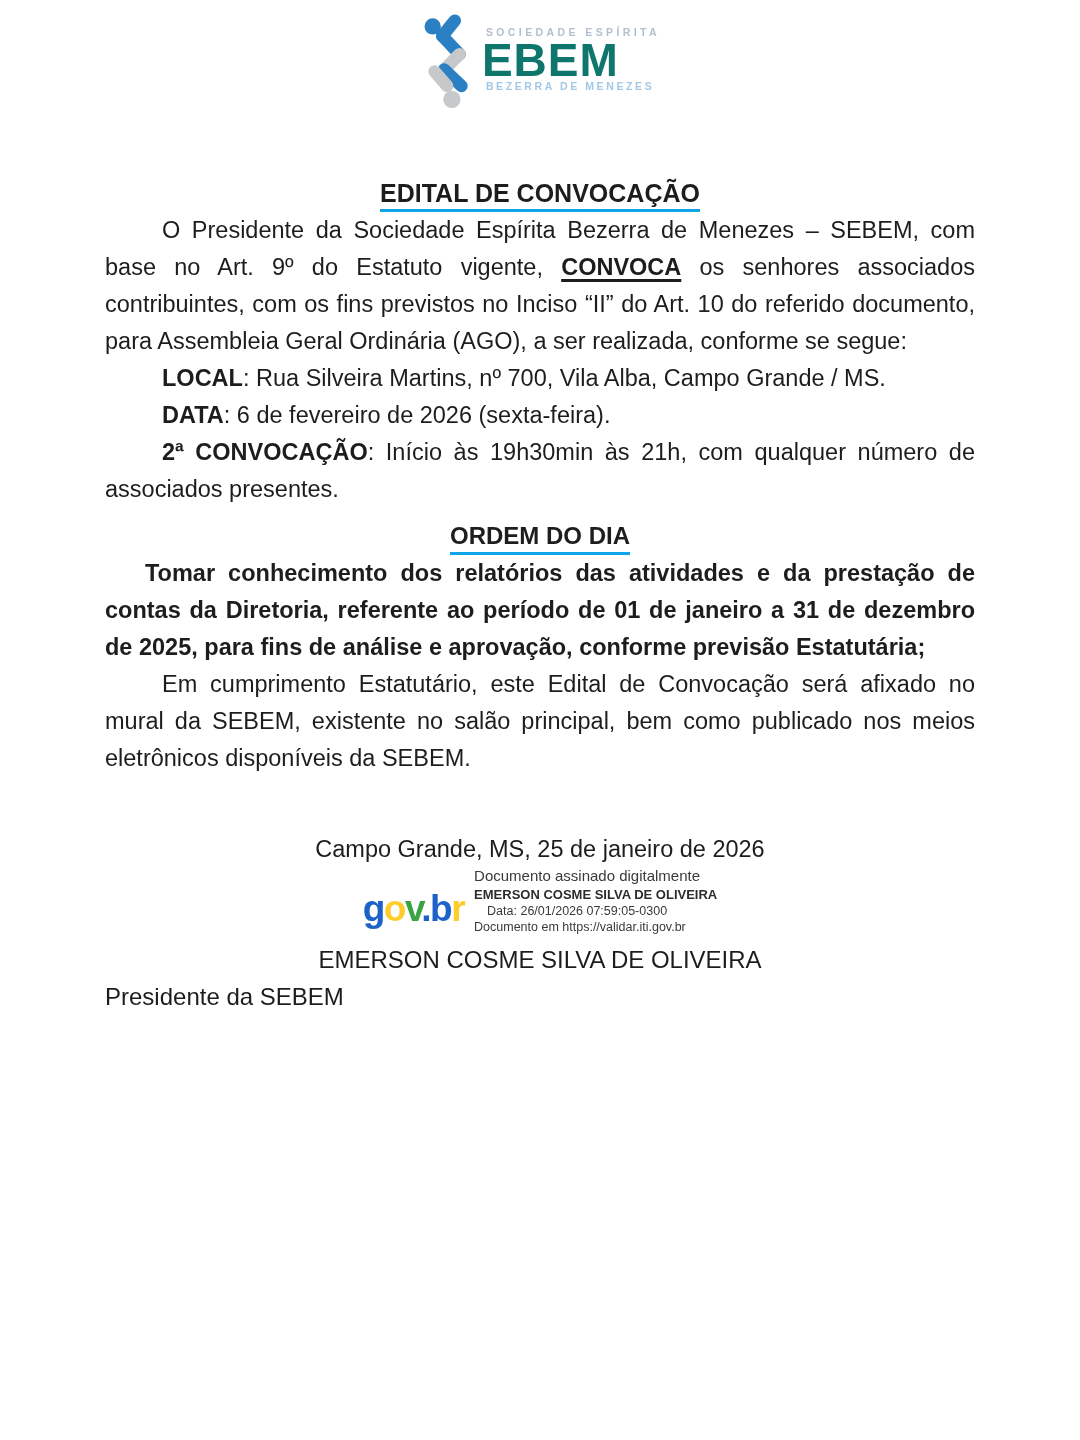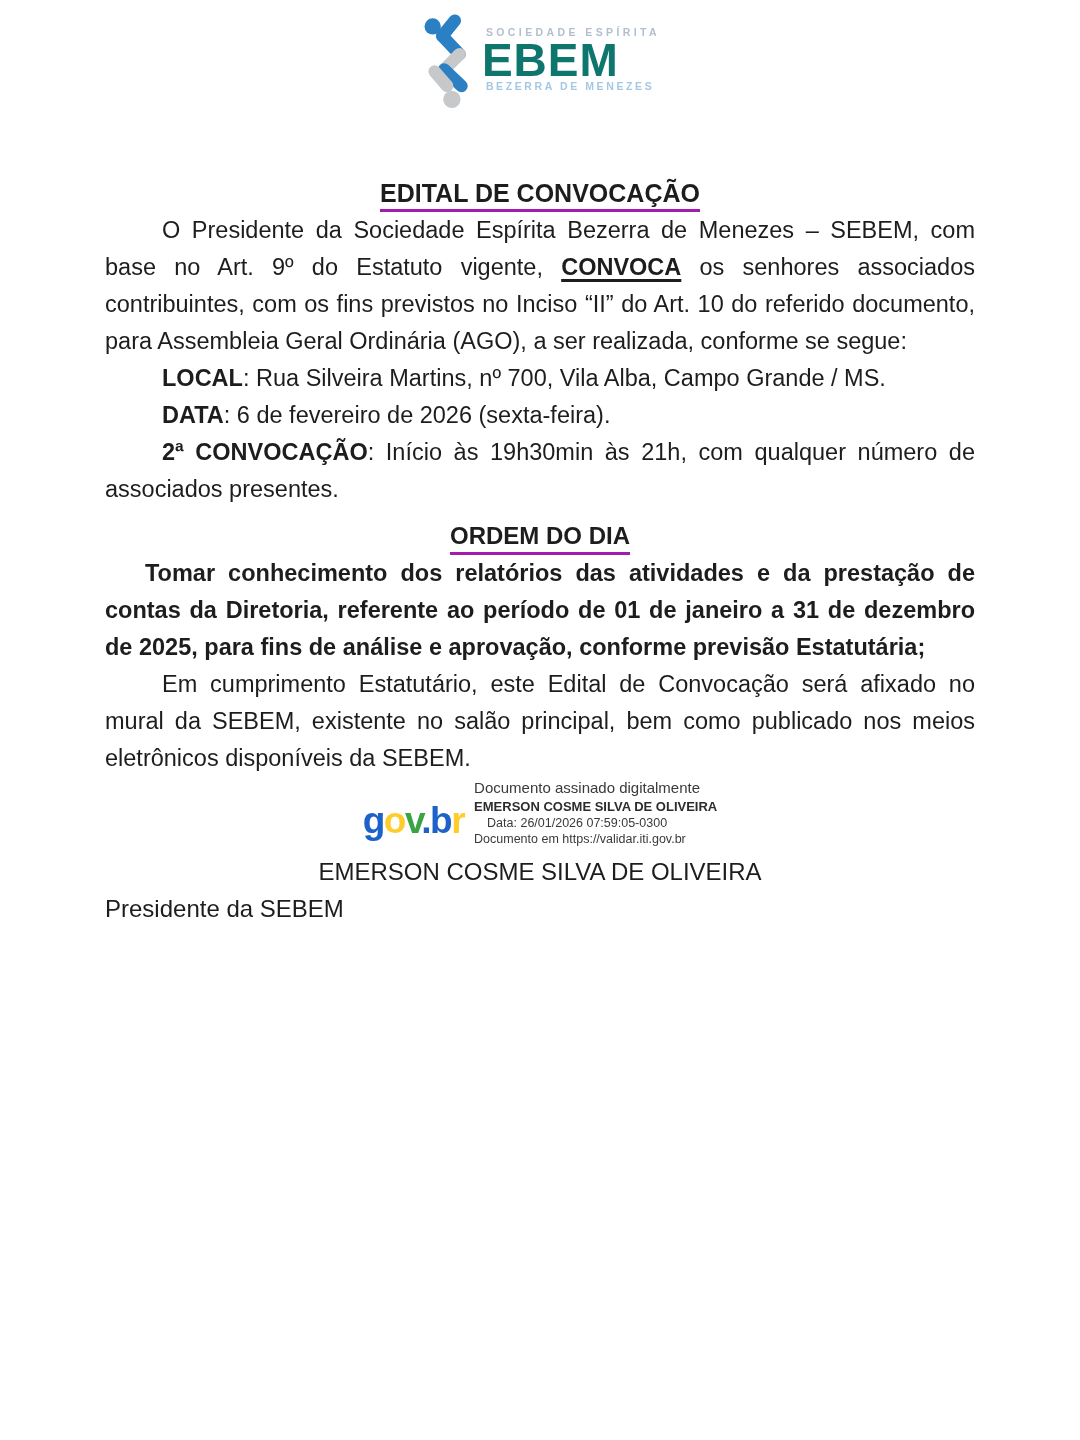--- a/index.html
+++ b/index.html
@@ -12,21 +12,21 @@
   
   .logo{display:flex;justify-content:center;align-items:flex-start;padding-top:12px;height:104px;}
   .logo-mark{width:58px;height:96px;flex:0 0 auto;margin-right:4px;}
   .logo-text{display:flex;flex-direction:column;align-items:flex-start;padding-top:14px;}
   .logo-top{font-size:10.5px;font-weight:bold;letter-spacing:3.4px;color:#b3bfce;margin-left:4px;}
   .logo-word{font-size:46px;font-weight:bold;color:#0f766e;line-height:44px;letter-spacing:1px;}
   .logo-bottom{font-size:10.5px;font-weight:bold;letter-spacing:2.6px;color:#a3c8e6;margin-left:4px;margin-top:-2px;}
 
   
   .title{margin:62px 0 0 0;text-align:center;font-size:25px;font-weight:bold;line-height:30px;}
-  .underlined{border-bottom:3px solid #a21caf;padding-bottom:1px;display:inline-block;}
+  .underlined{border-bottom:3px solid #0ea5e9;padding-bottom:1px;display:inline-block;}
   .subtitle{margin:13px 0 0 0;text-align:center;font-size:24px;font-weight:bold;line-height:30px;}
 
   
   p.body{
     font-size:23.5px;line-height:37px;margin:0;
     text-align:justify;text-justify:inter-word;
   }
   .indent{text-indent:57px;}
   .indent-sm{text-indent:40px;}
   .mt-intro{margin-top:80px;}
@@ -95,20 +95,21 @@
 
 
     <p class="body indent mt-c2"><span class="bold">2ª CONVOCAÇÃO</span><span>: Início às 19h30min às 21h, com qualquer número de associados presentes.</span></p>
 
     <h2 class="subtitle"><span class="underlined">ORDEM DO DIA</span></h2>
 
     <p class="body bold indent-sm mt-agenda">Tomar conhecimento dos relatórios das atividades e da prestação de contas da Diretoria, referente ao período de 01 de janeiro a 31 de dezembro de 2025, para fins de análise e aprovação, conforme previsão Estatutária;</p>
 
     <p class="body indent mt-closing">Em cumprimento Estatutário, este Edital de Convocação será afixado no mural da SEBEM, existente no salão principal, bem como publicado nos meios eletrônicos disponíveis da SEBEM.</p>
 
+    <p class="dateline">Campo Grande, MS, 25 de janeiro de 2026</p>
 
     <div class="sig-block">
       <div class="sig-left">
         <div class="govbr"><span class="gb-blue">g</span><span class="gb-yellow">o</span><span class="gb-green">v</span><span class="gb-blue">.</span><span class="gb-blue">b</span><span class="gb-yellow">r</span></div>
       </div>
       <div class="sig-right">
         <div class="sig-note">Documento assinado digitalmente</div>
         <div class="sig-name">EMERSON COSME SILVA DE OLIVEIRA</div>
         <div class="sig-date">Data: 26/01/2026 07:59:05-0300</div>
         <div class="sig-verify">Documento em https://validar.iti.gov.br</div>

